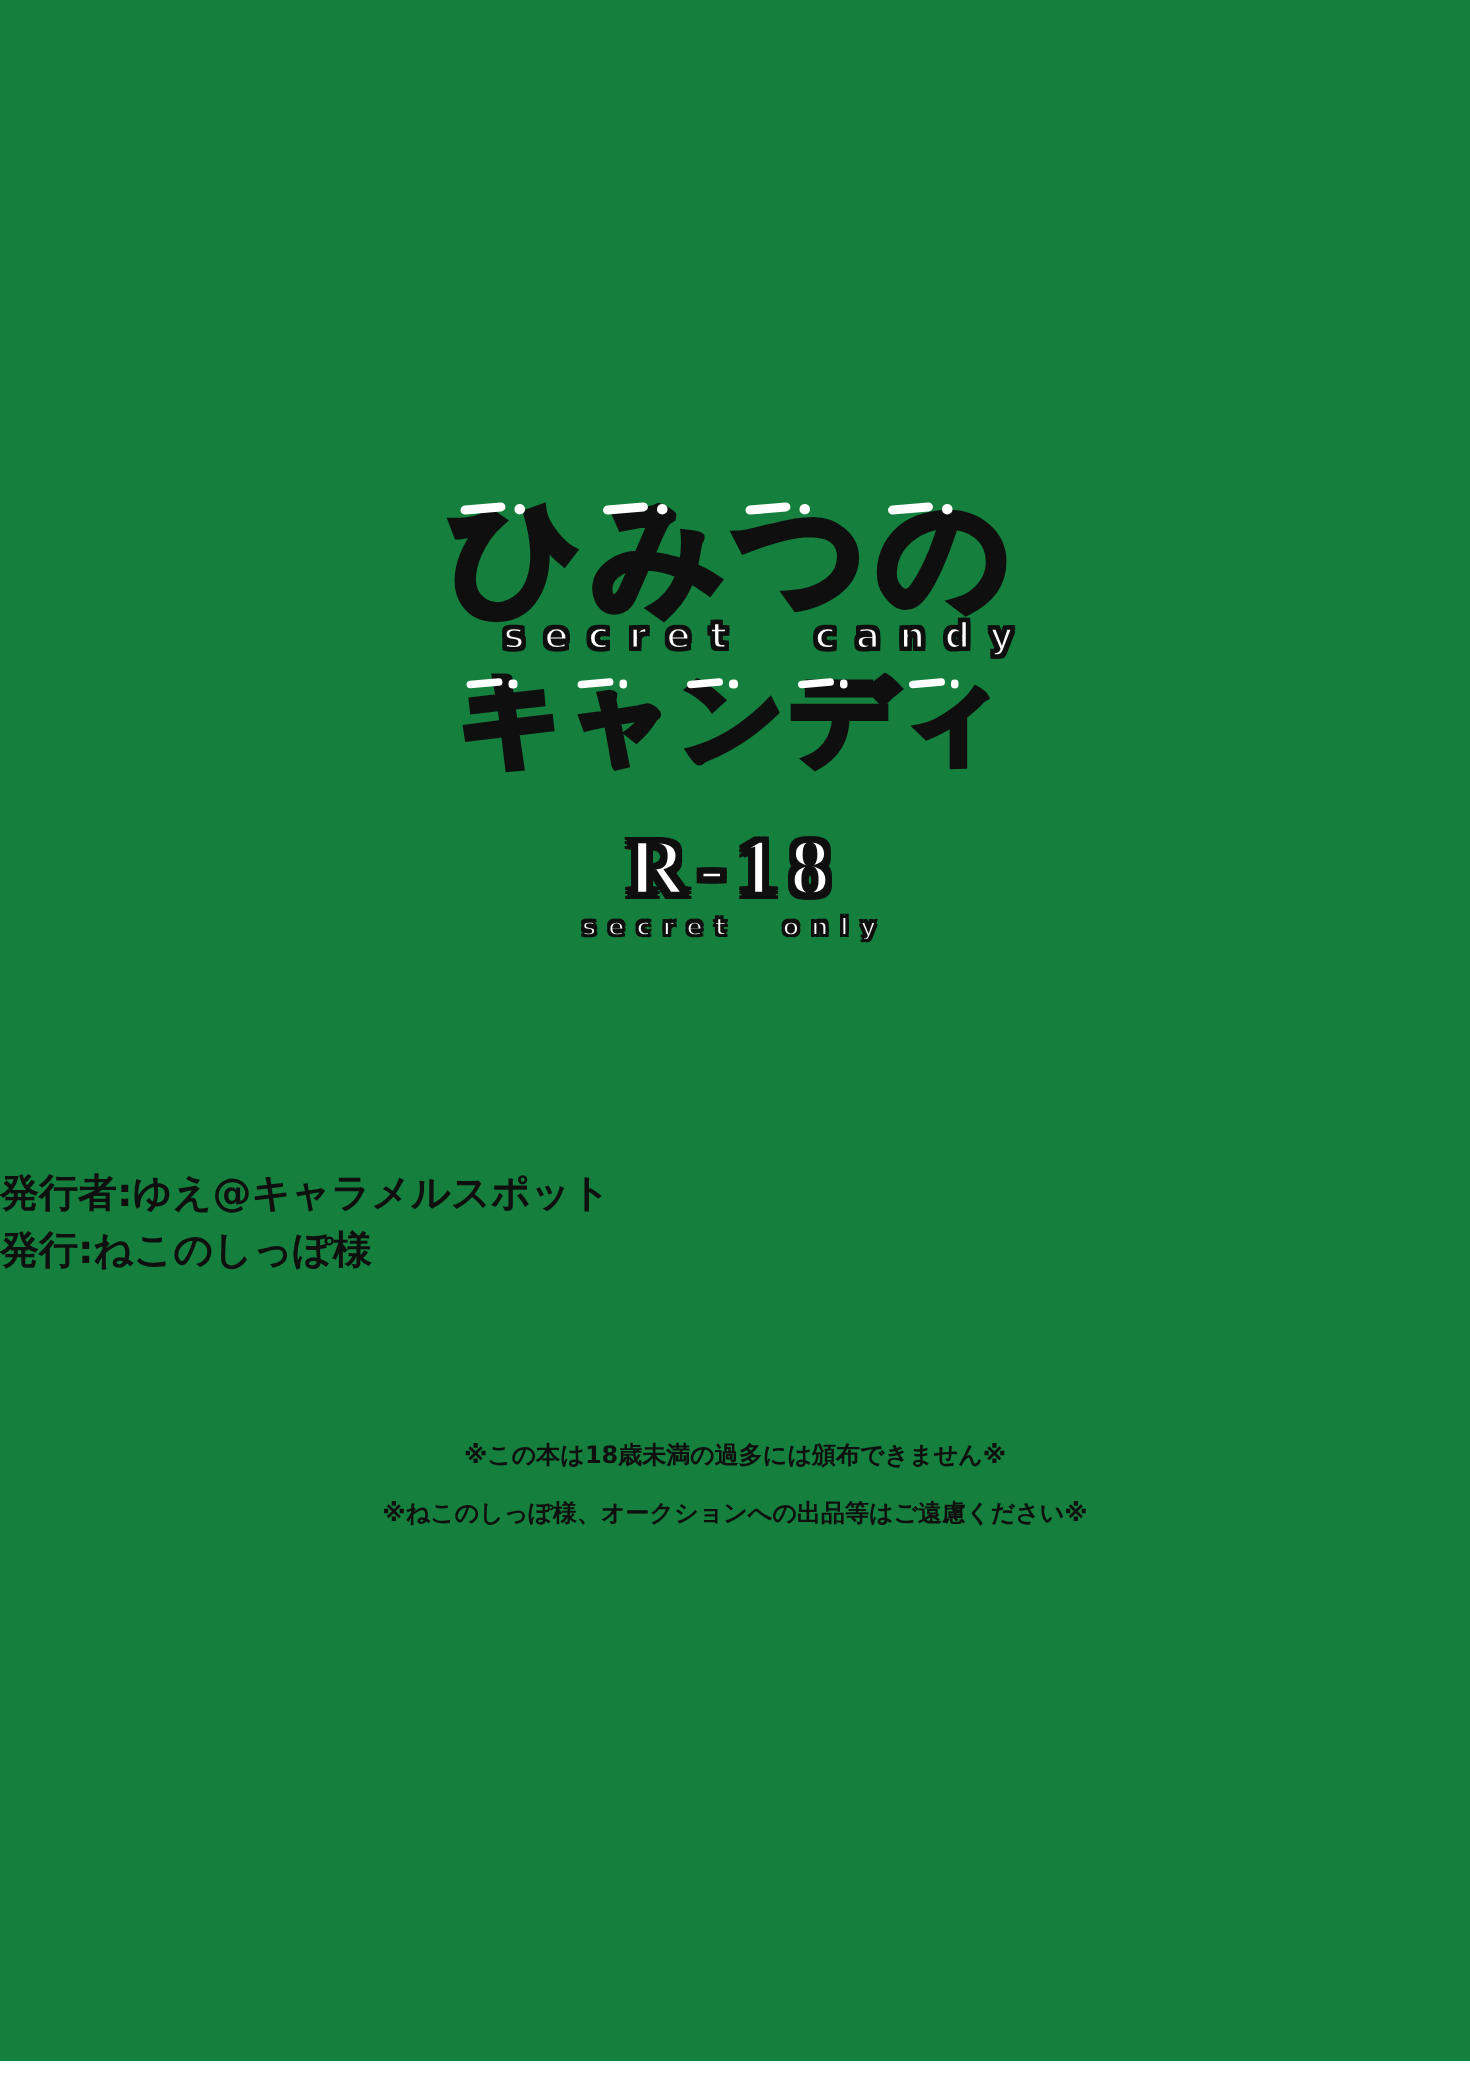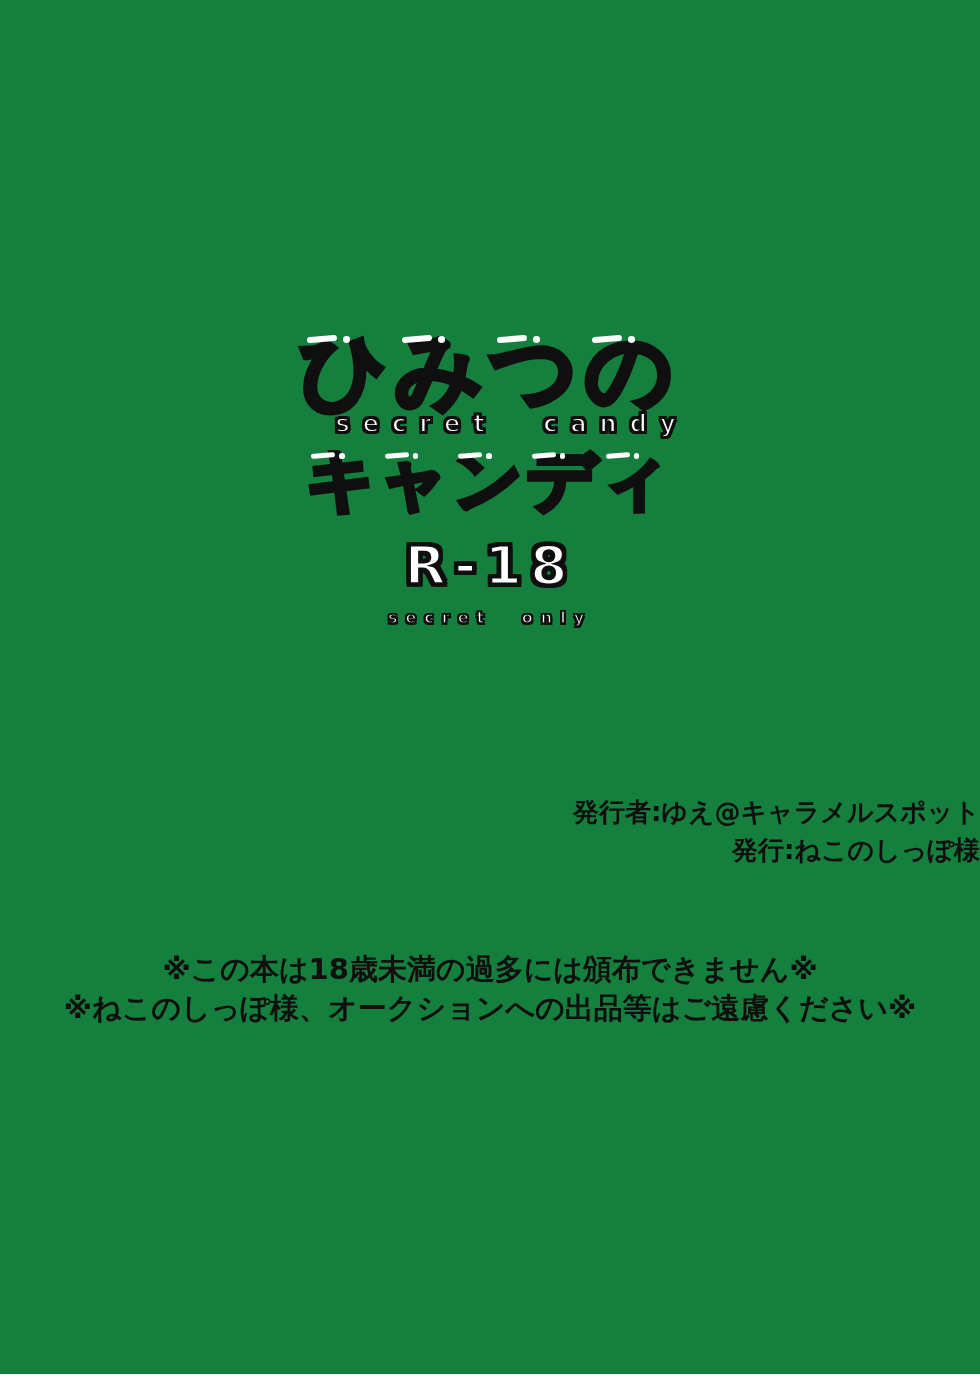--- a/index.html
+++ b/index.html
@@ -66,67 +66,67 @@
 
   .title-english {
     top: 412px;
     font-size: 24px;
     letter-spacing: 13px;
     word-spacing: 24px;
     margin-left: 22px;
   }
 
   .rating-label {
-    top: 539px;
+    top: 551px;
     font-size: 54px;
     letter-spacing: 8px;
     -webkit-text-stroke: 3px #0f0f0f;
     text-shadow:
       -3px -3px 0 #0f0f0f, 3px -3px 0 #0f0f0f,
       -3px  3px 0 #0f0f0f, 3px  3px 0 #0f0f0f,
       -3px  0   0 #0f0f0f, 3px  0   0 #0f0f0f,
        0   -3px 0 #0f0f0f, 0    3px 0 #0f0f0f;
+    font-family: Liberation Serif, serif;
   }
 
   .rating-sublabel {
     top: 610px;
     font-size: 16px;
     letter-spacing: 8px;
     word-spacing: 16px;
     -webkit-text-stroke: 1.5px #0f0f0f;
     text-shadow:
       -1.5px -1.5px 0 #0f0f0f, 1.5px -1.5px 0 #0f0f0f,
       -1.5px  1.5px 0 #0f0f0f, 1.5px  1.5px 0 #0f0f0f;
   }
 
   
   .info-block {
     position: absolute;
     top: 777px;
     left: 0;
     width: 100%;
-    text-align: right;
-    margin-top: 16px;
+    text-align: left;
   }
   .info-line {
     font-size: 26px;
     font-weight: 700;
     line-height: 38px;
     white-space: nowrap;
   }
 
   .notice-block {
     position: absolute;
     top: 950px;
     left: 0;
     width: 100%;
     text-align: center;
   }
   .notice-line {
-    font-size: 29px;
+    font-size: 16px;
     font-weight: 700;
     line-height: 39px;
     white-space: nowrap;
   }
 </style>
 </head>
 <body>
 
 <div class="page">
 

